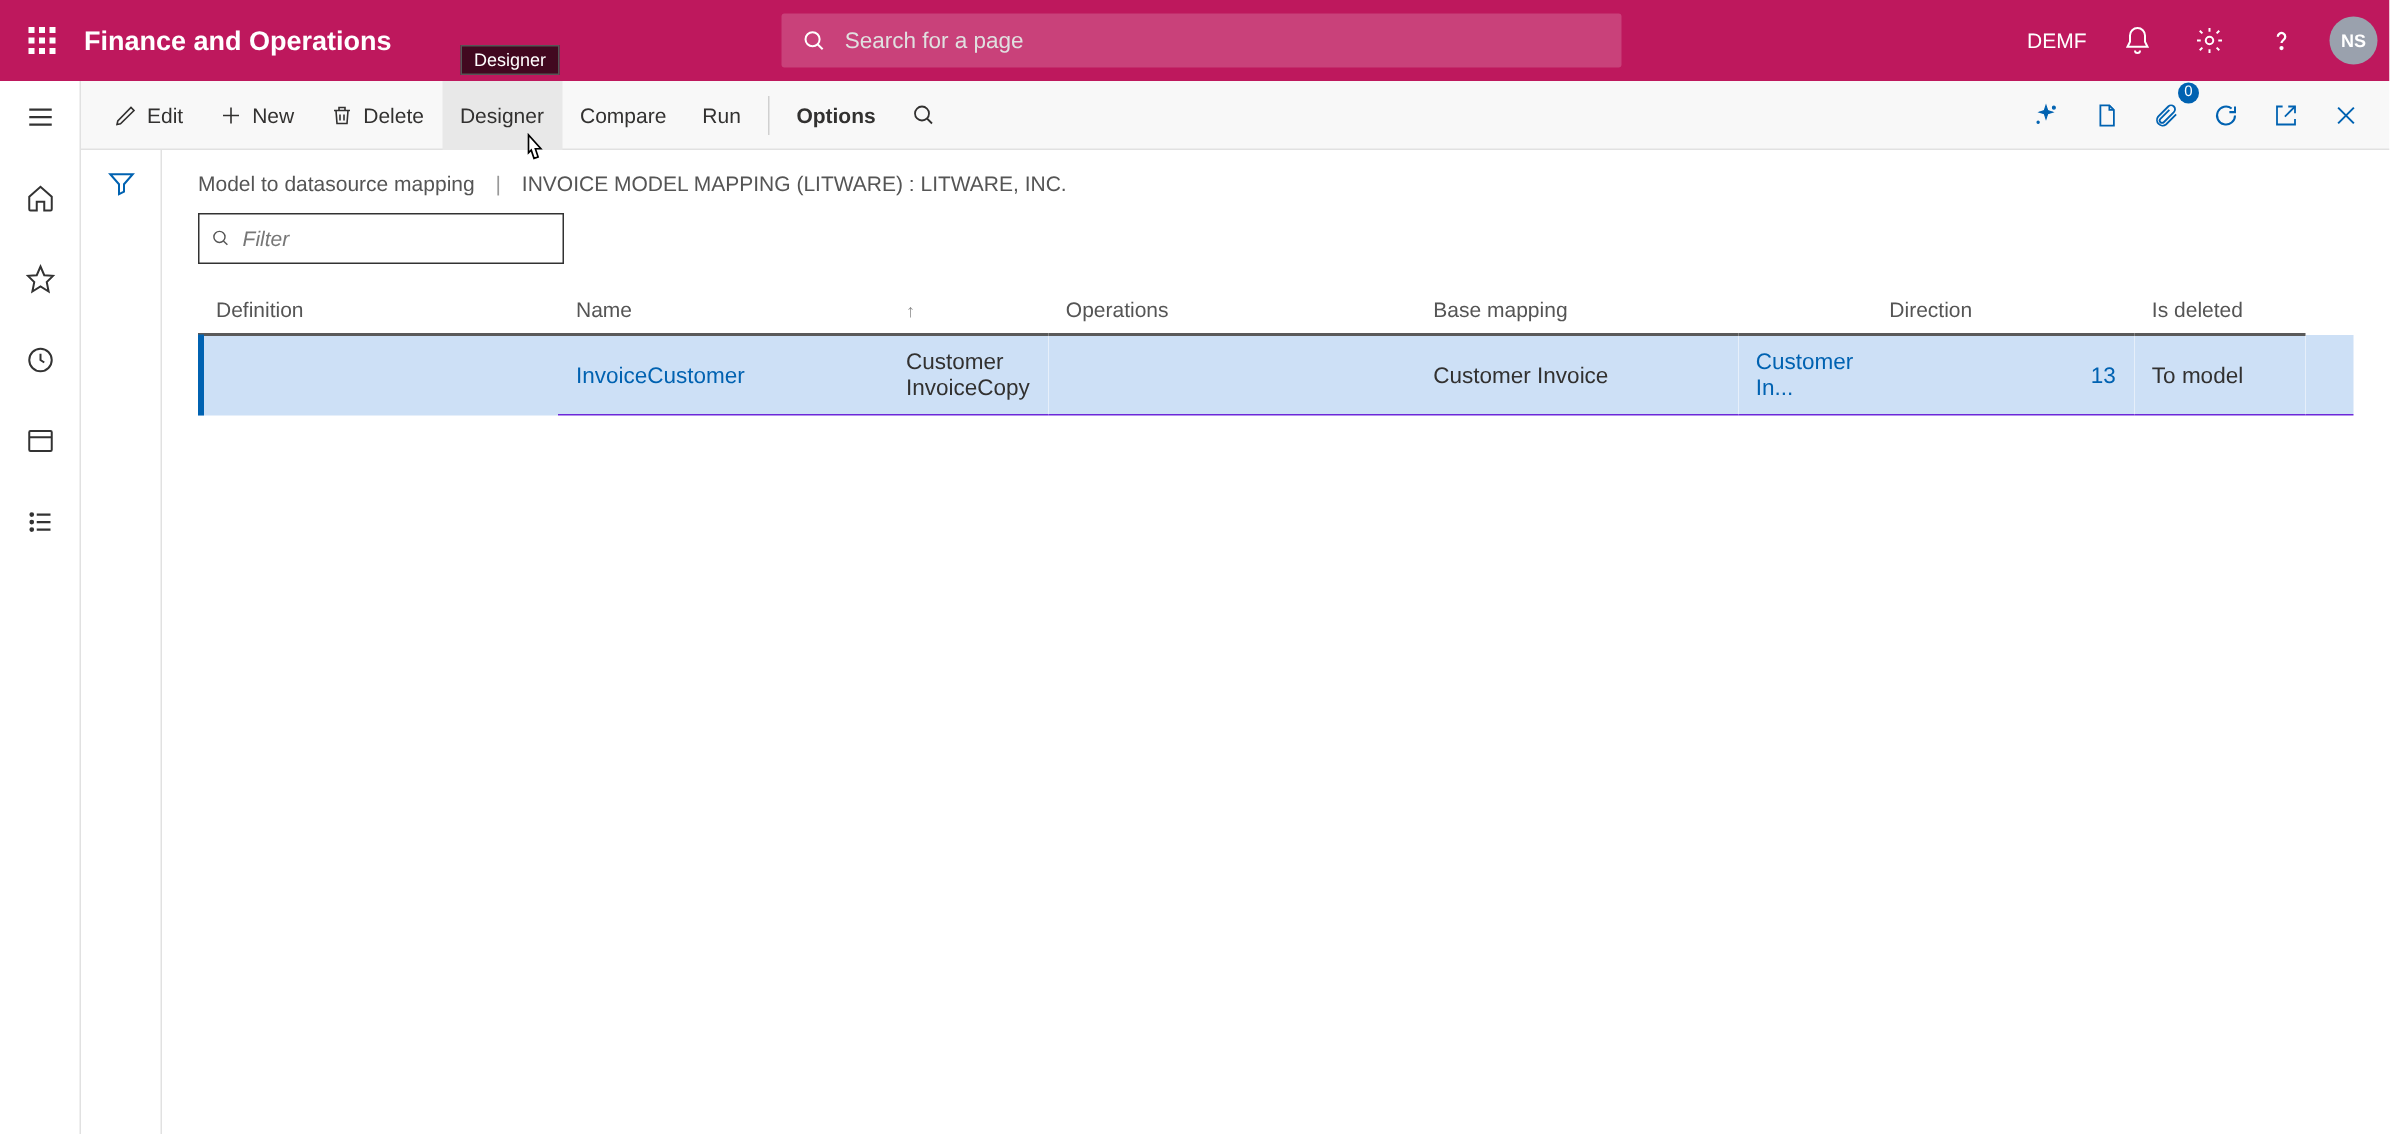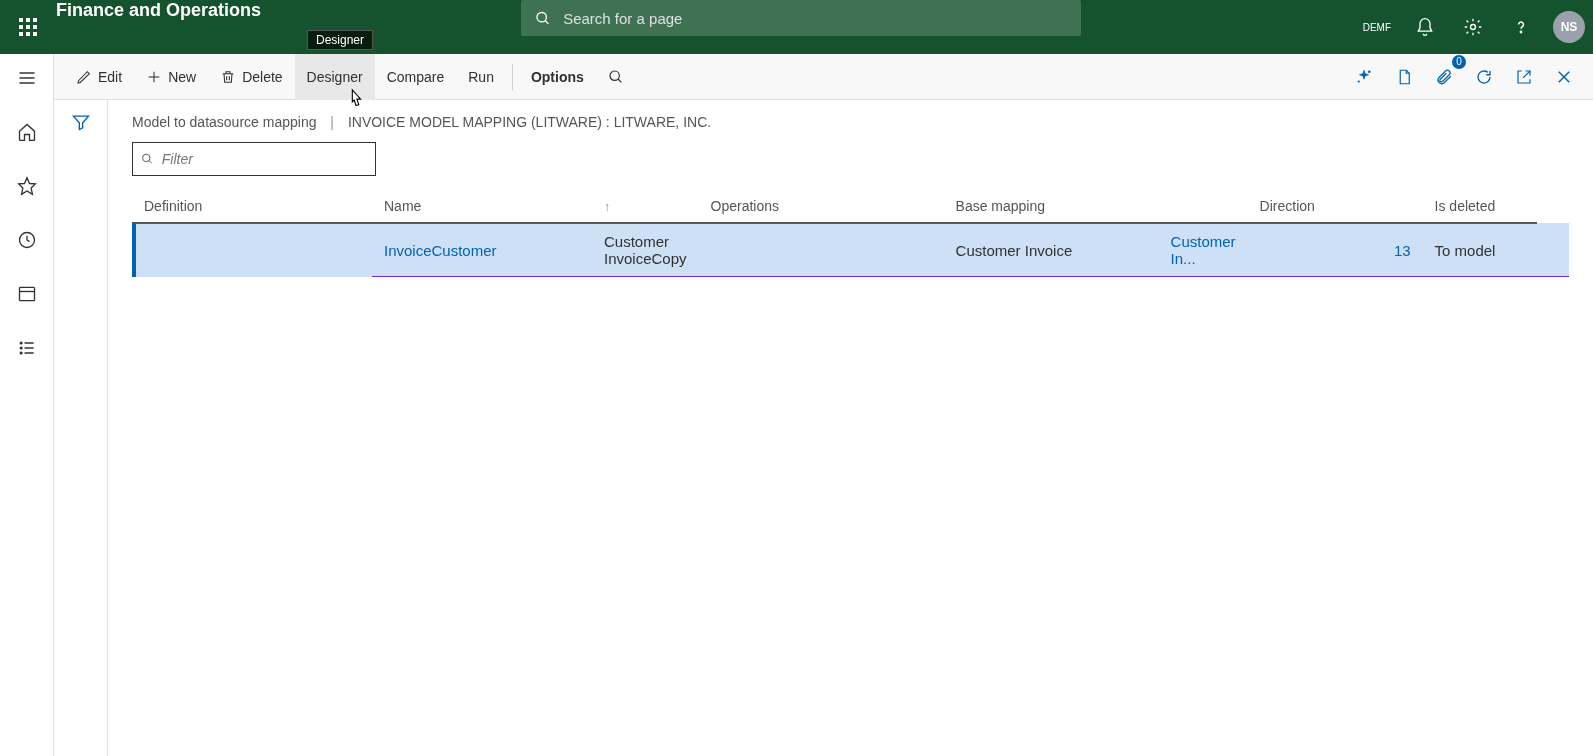--- a/index.html
+++ b/index.html
@@ -1,30 +1,30 @@
 <!DOCTYPE html>
 <html><head>
 <meta charset="utf-8">
 <style>
   * { box-sizing: border-box; margin: 0; padding: 0; }
   body { font-family: "Segoe UI", Tahoma, sans-serif; font-size: 14px; color: #323130; background:#fff; overflow:hidden;}
   
-  .topbar { height:54px; background:#14532d; color:#fff; display:flex; padding:0 8px;}
+  .topbar { height:54px; background:#be185d; color:#fff; display:flex; align-items:center; padding:0 8px;}
   .waffle { width:40px; height:54px; display:flex; align-items:center; justify-content:center; cursor:pointer;}
   .waffle-grid { width:18px; height:18px; display:grid; grid-template-columns:repeat(3,4px); grid-template-rows:repeat(3,4px); gap:3px;}
   .waffle-grid span{background:#fff;}
   .app-title{font-size:18px; font-weight:600; margin-left:8px;}
   .tooltip-pill{position:absolute; top:30px; left:307px; background:rgba(0,0,0,0.65); color:#fff; border:1px solid #555; padding:2px 8px; font-size:12px; z-index:50;}
   .searchbar{margin-left:260px; width:560px; height:36px; background:rgba(255,255,255,0.18); border-radius:2px; display:flex; align-items:center; padding:0 14px; color:#fff;}
   .searchbar input{background:transparent; border:none; outline:none; color:#fff; font-size:15px; margin-left:12px; width:100%;}
   .searchbar input::placeholder{color:#e0e0e0;}
   .top-right{margin-left:auto; display:flex; align-items:center; gap:8px;}
   .top-icon{width:40px; height:40px; display:flex; align-items:center; justify-content:center; cursor:pointer;}
   .top-icon svg{stroke:#fff; fill:none;}
-  .demf{font-size:10px; cursor:pointer; padding:0 6px;}
+  .demf{font-size:14px; cursor:pointer; padding:0 6px;}
   .avatar{width:32px;height:32px;border-radius:50%;background:#9aa1ad;color:#fff;display:flex;align-items:center;justify-content:center;font-size:12px;font-weight:600;cursor:pointer;margin-left:4px;}
   
   .shell{display:flex; height:calc(100vh - 54px);}
   .vrail{width:54px; background:#fff; border-right:1px solid #e1e1e1; display:flex; flex-direction:column; align-items:center; padding-top:6px; gap:18px;}
   .vrail .rail-btn{width:44px;height:36px;display:flex;align-items:center;justify-content:center;cursor:pointer;color:#555;}
   .main{flex:1; display:flex; flex-direction:column;}
   .actionbar{height:46px; background:#f8f8f8; border-bottom:1px solid #e1e1e1; display:flex; align-items:center; padding:0 10px; color:#323130;}
   .a-btn{display:flex; align-items:center; gap:6px; height:46px; padding:0 12px; cursor:pointer; font-size:14px;}
   .a-btn.hovered{background:#e8e8e8;}
   .a-btn svg{stroke:#323130;}

